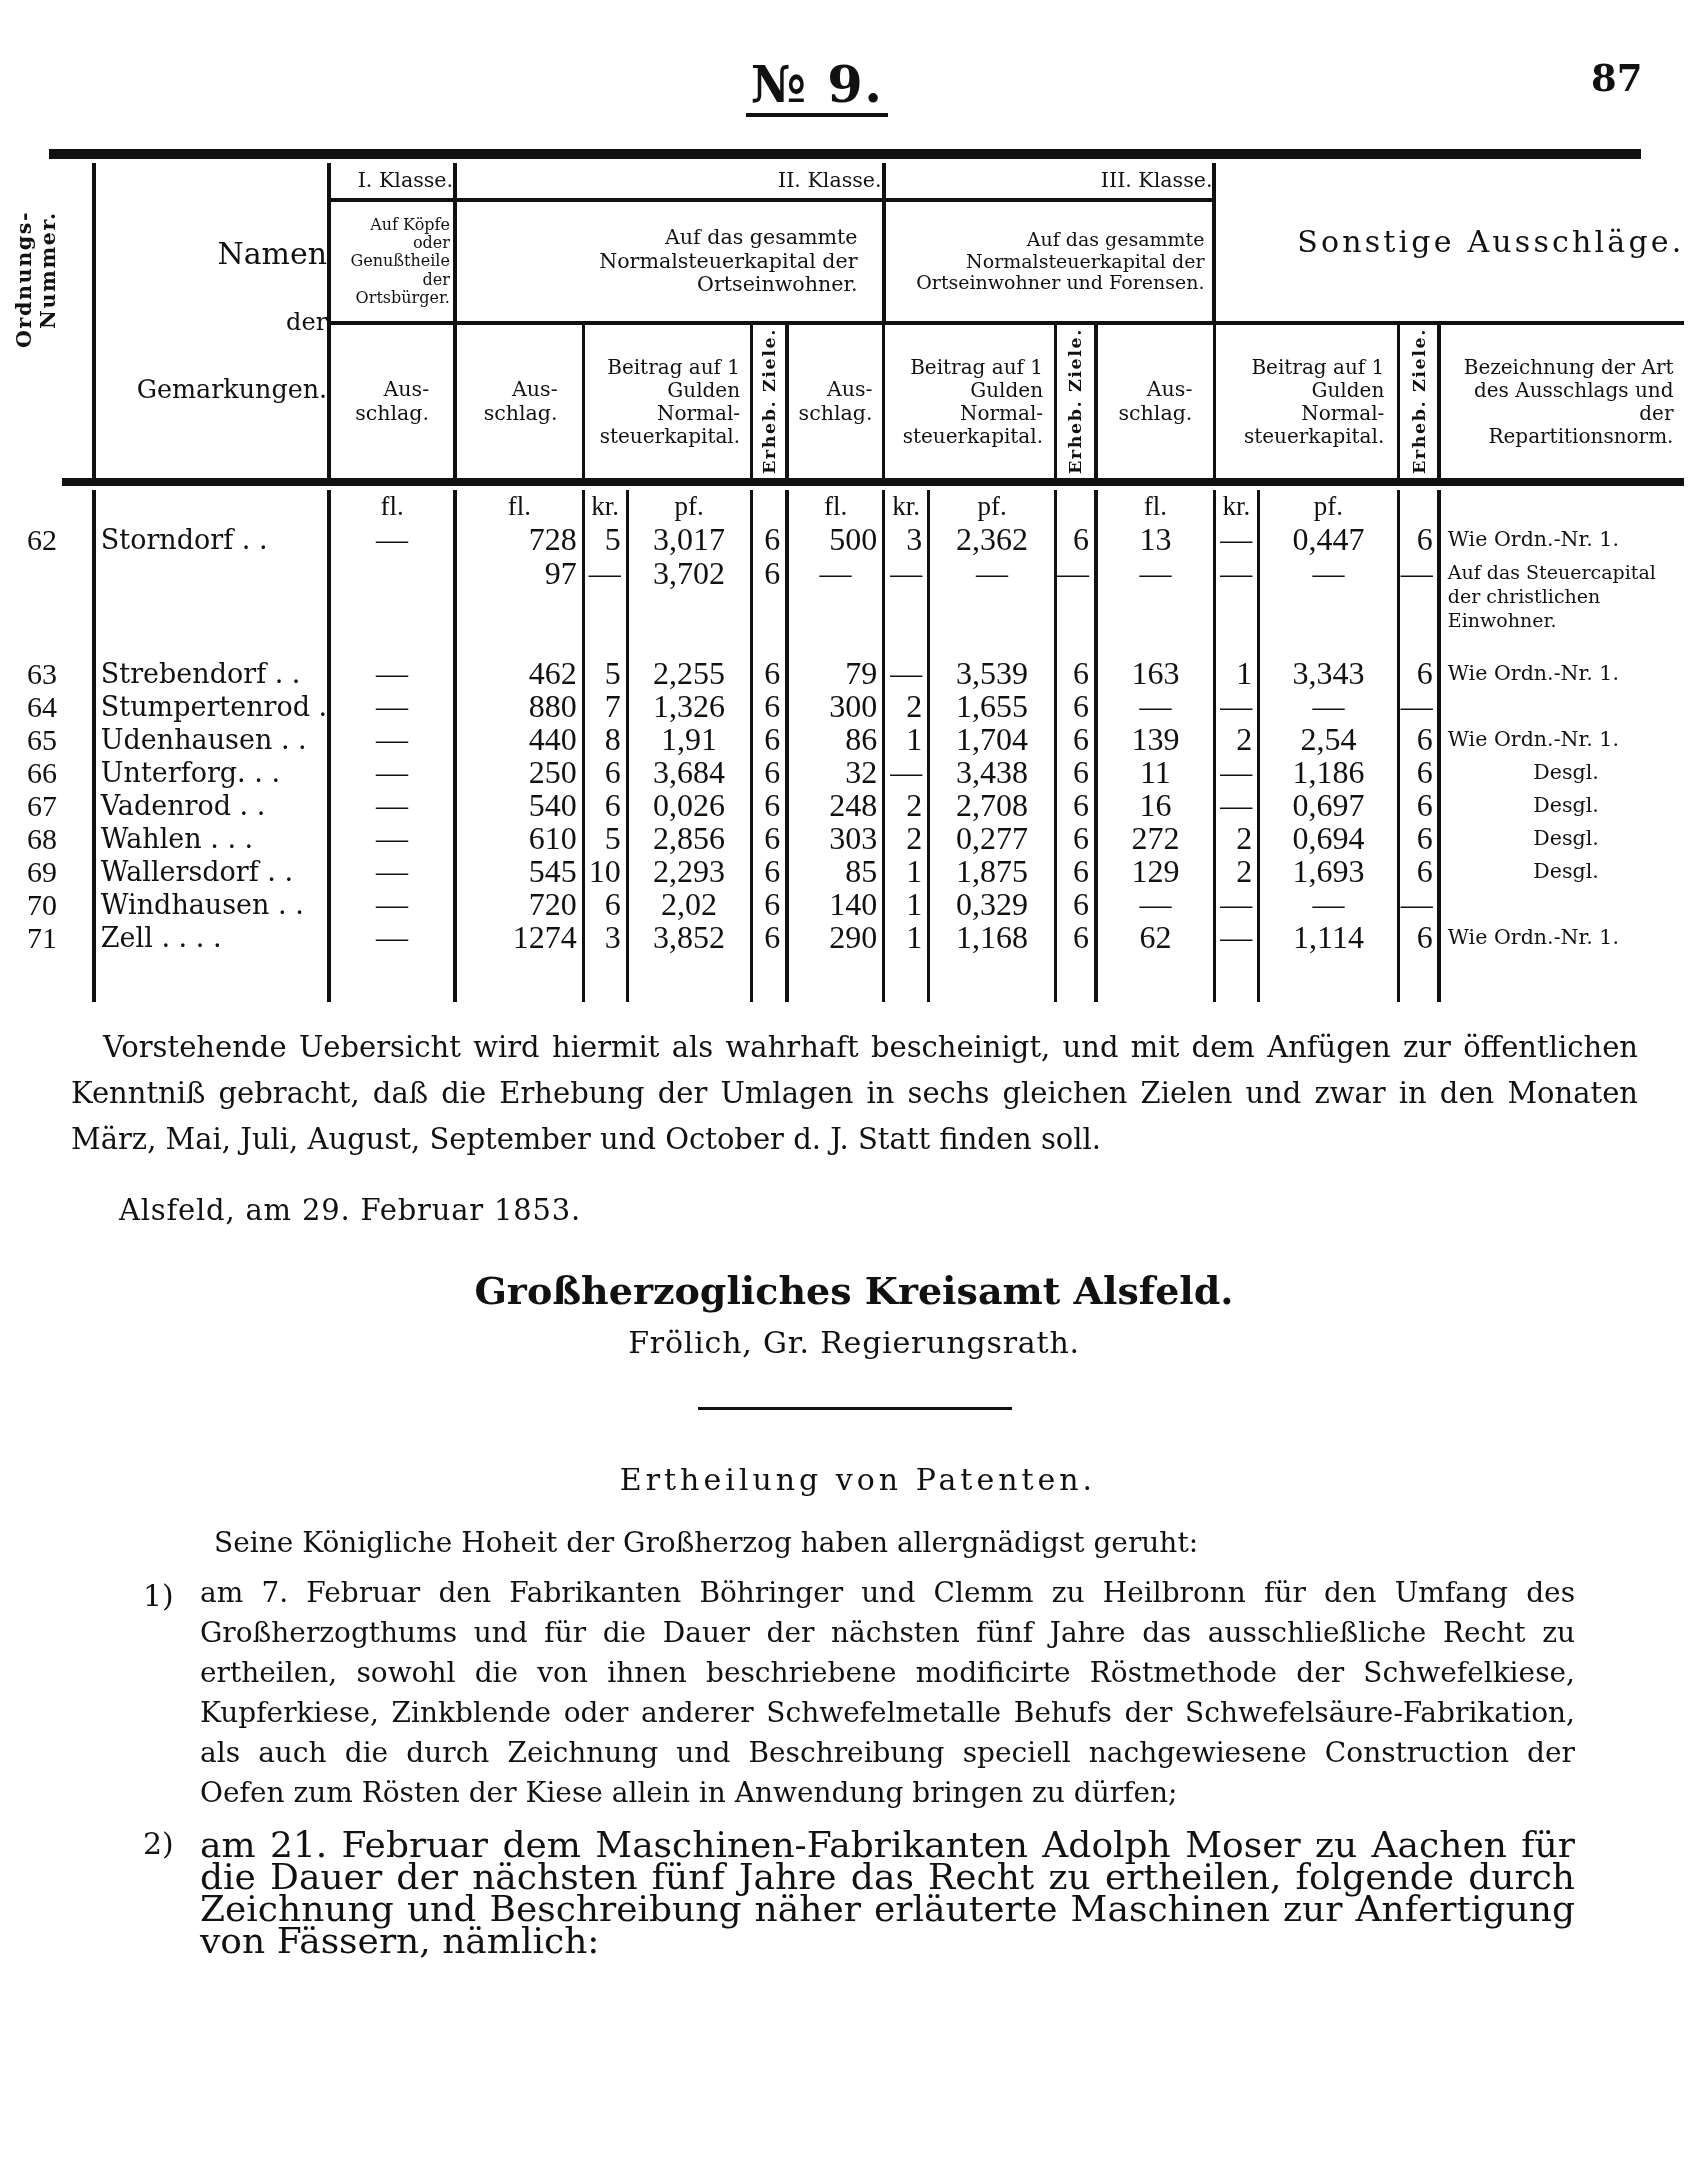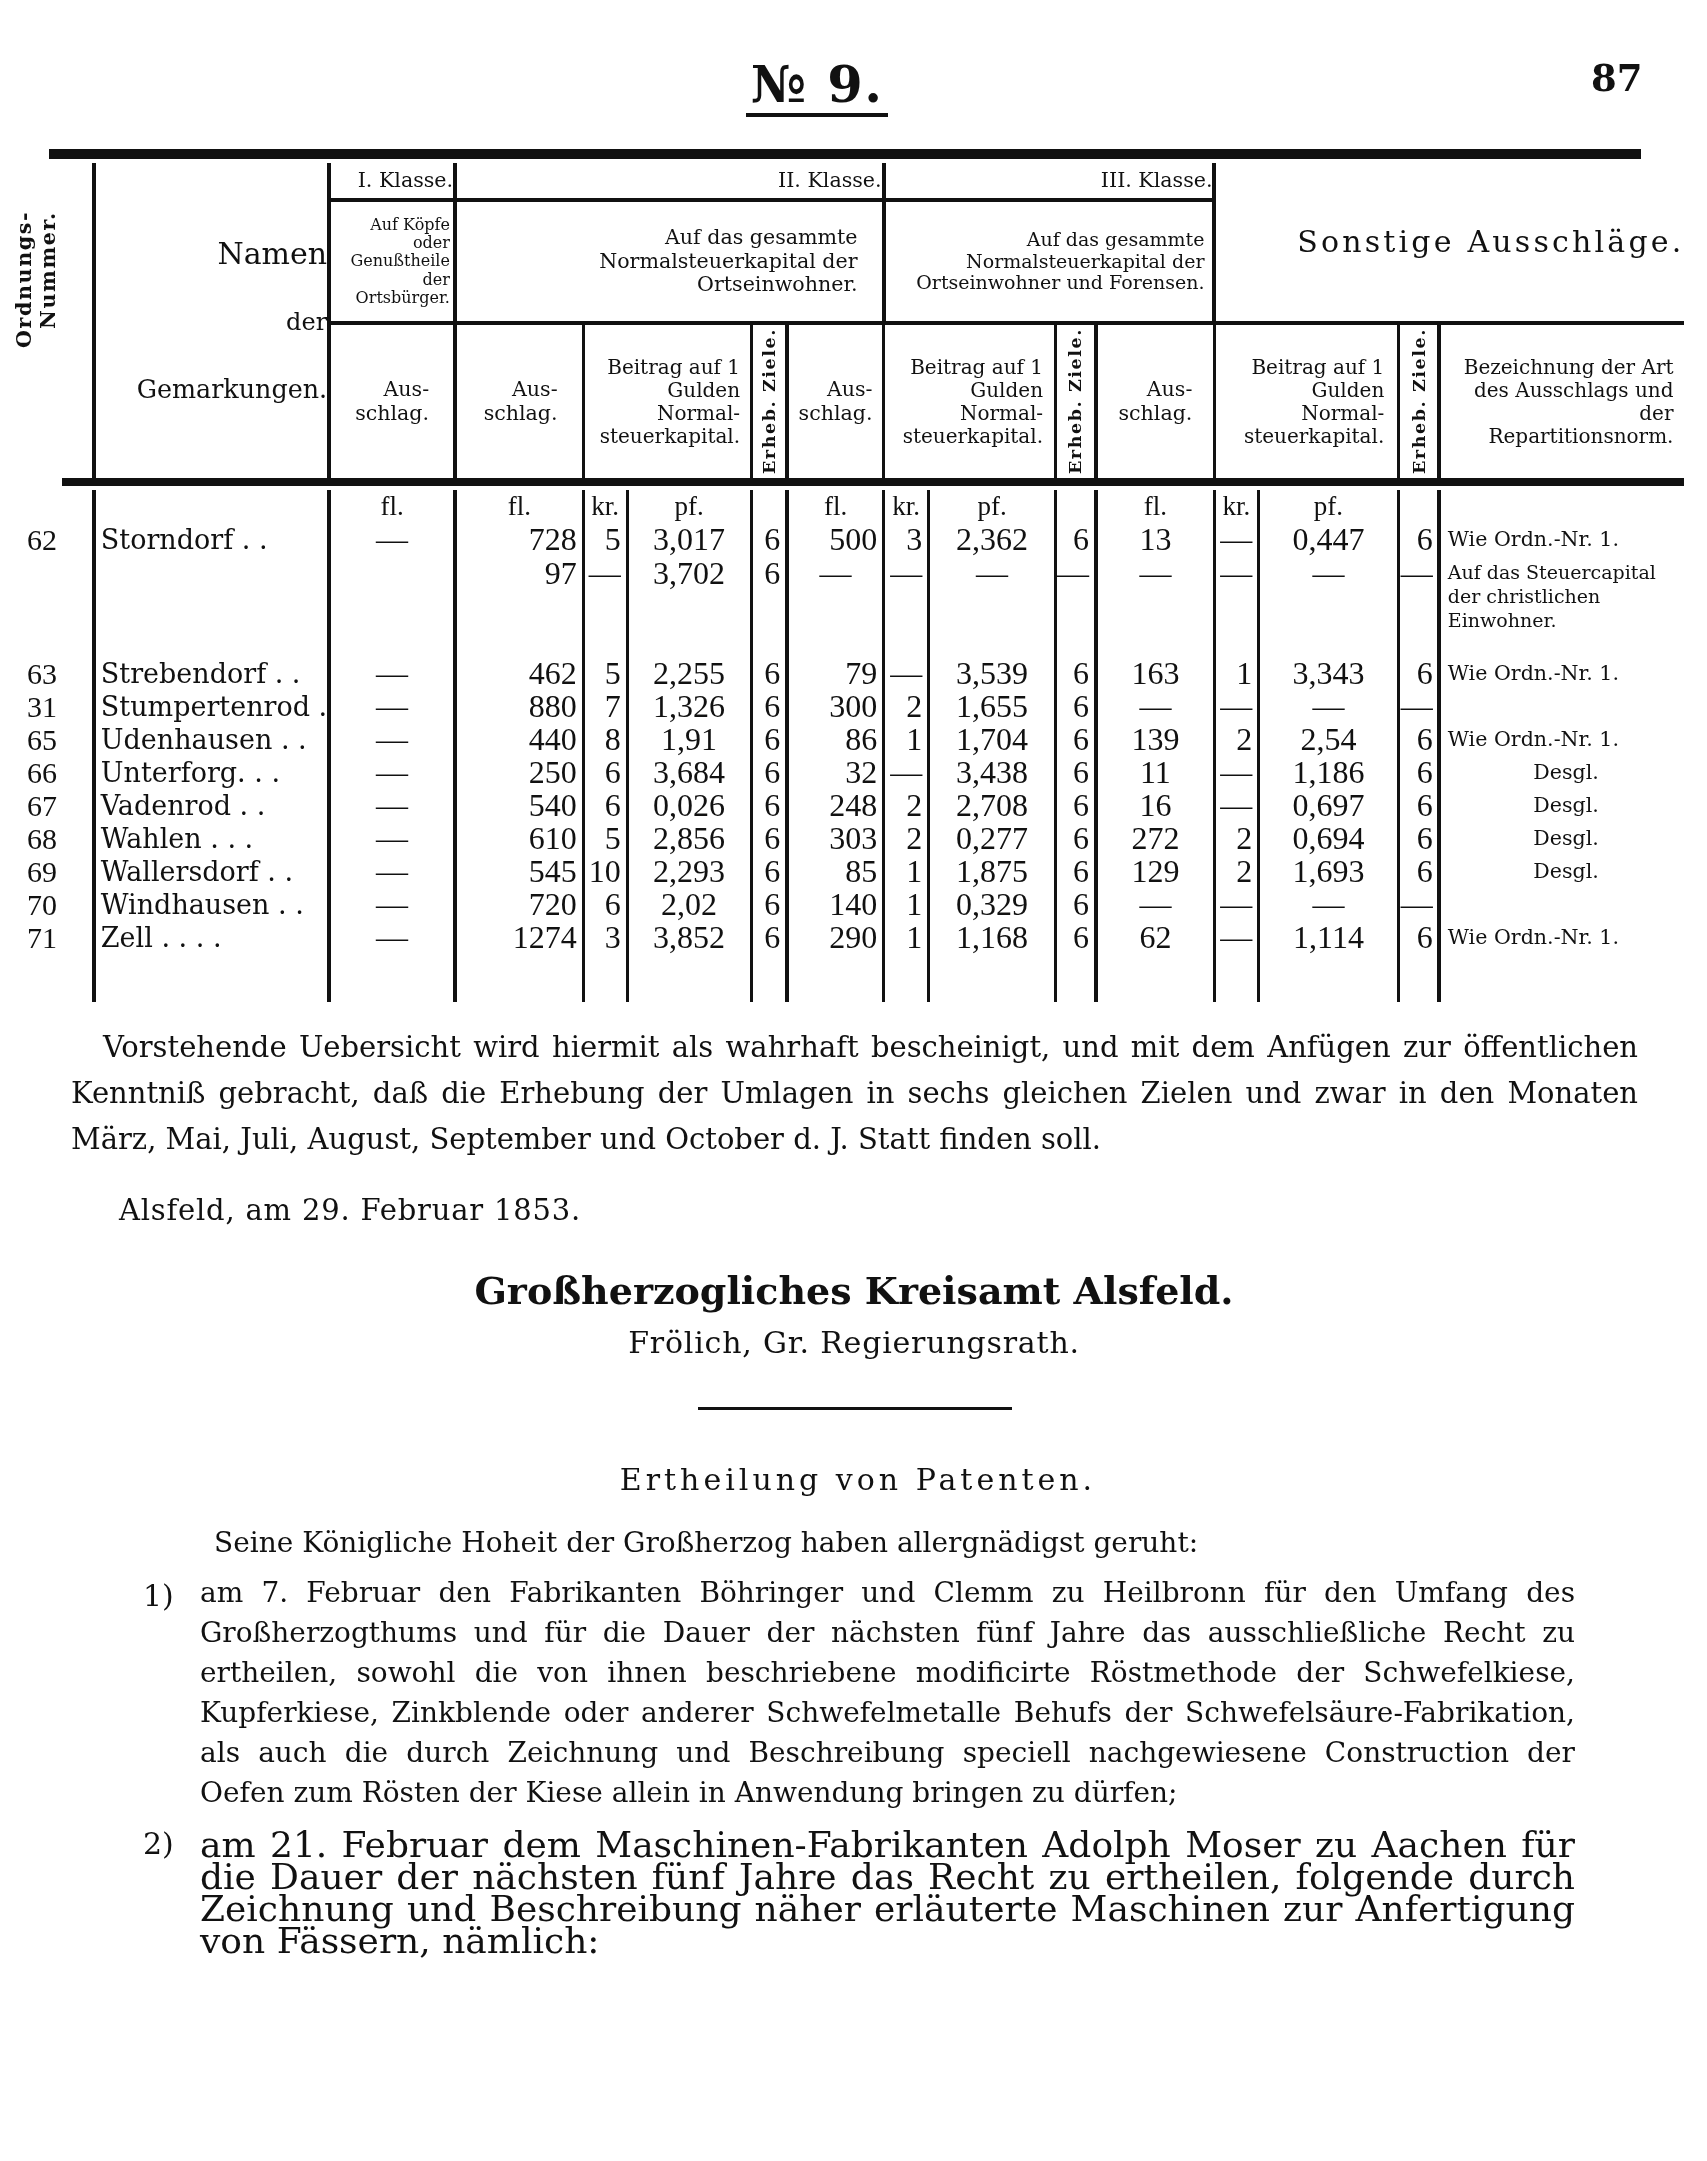--- a/index.html
+++ b/index.html
@@ -169,21 +169,21 @@
       <td class="num thin-l">—</td>
       <td class="num ctr thin-l">3,539</td>
       <td class="num thin-l">6</td>
       <td class="num ctr bl">163</td>
       <td class="num thin-l">1</td>
       <td class="num ctr thin-l">3,343</td>
       <td class="num thin-l">6</td>
       <td class="remark bl">Wie Ordn.-Nr. 1.</td>
     </tr>
     <tr style="height:33px">
-      <td class="ord" style="position:relative; left:-35px;">31</td>
+      <td class="ord" style="position:relative; left:-35px;">64</td>
       <td class="name bl">Stumpertenrod .</td>
       <td class="num ctr bl">—</td>
       <td class="num bl">880</td>
       <td class="num thin-l">7</td>
       <td class="num ctr thin-l">1,326</td>
       <td class="num thin-l">6</td>
       <td class="num bl">300</td>
       <td class="num thin-l">2</td>
       <td class="num ctr thin-l">1,655</td>
       <td class="num thin-l">6</td>

